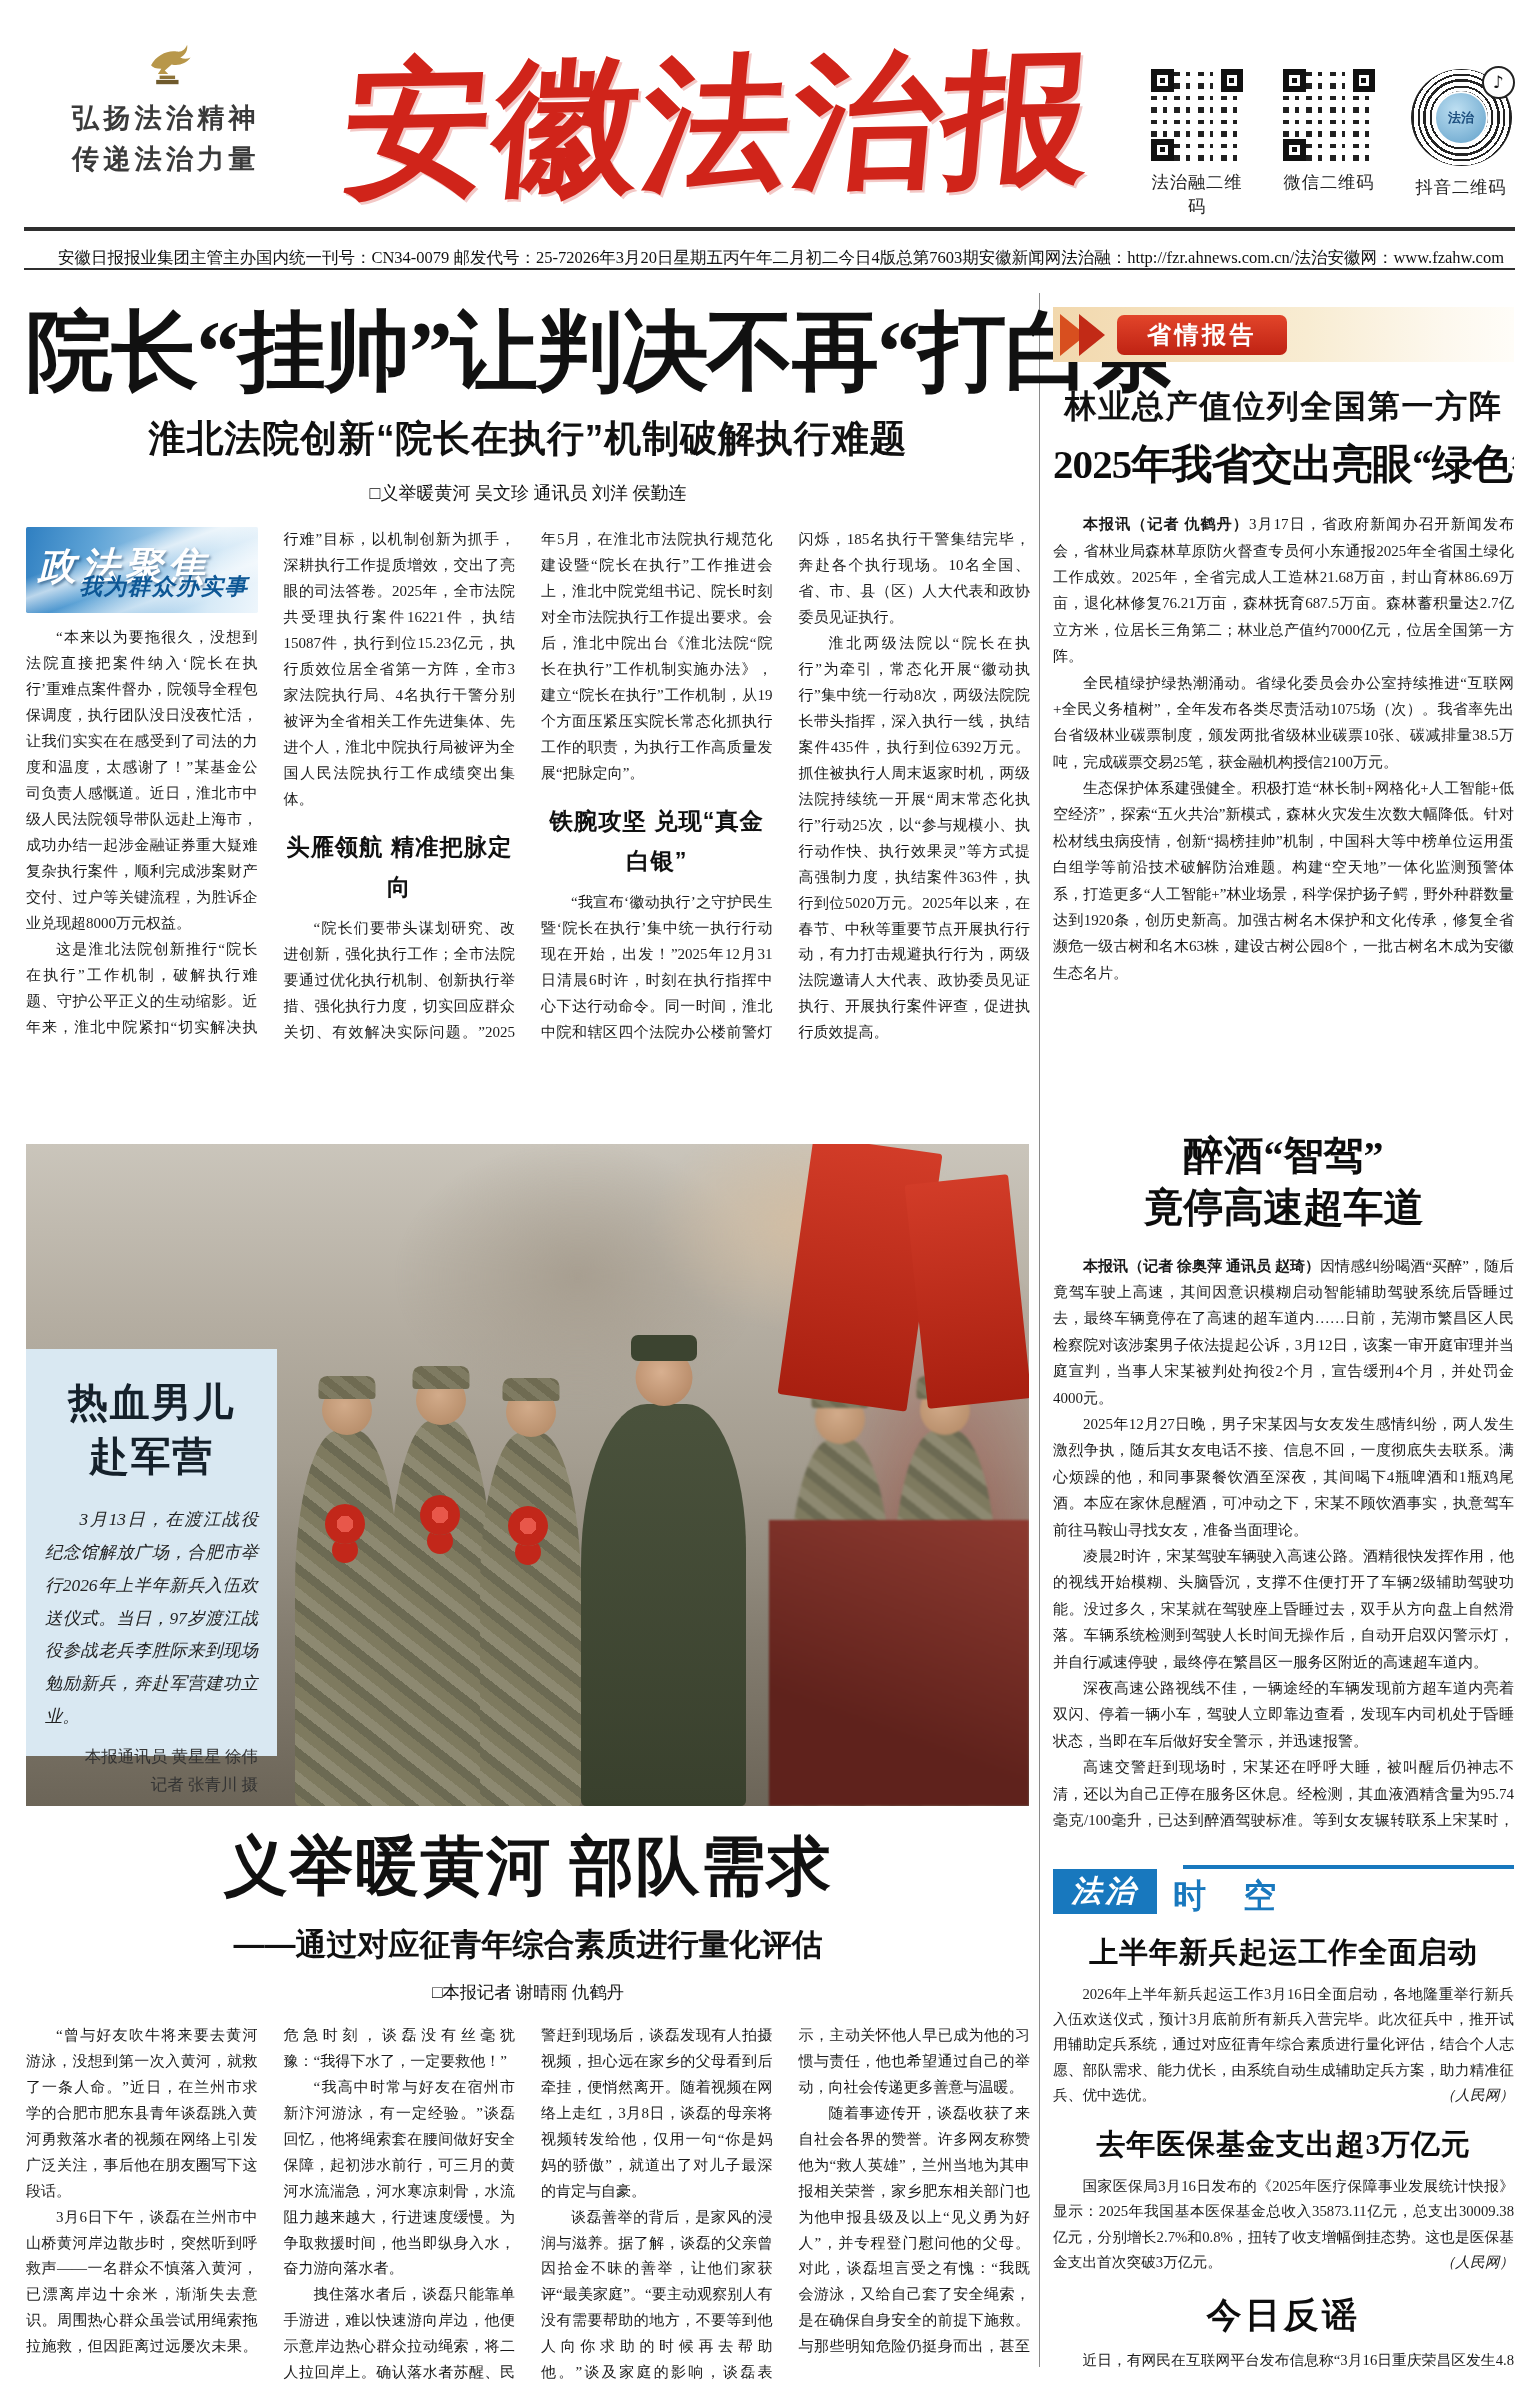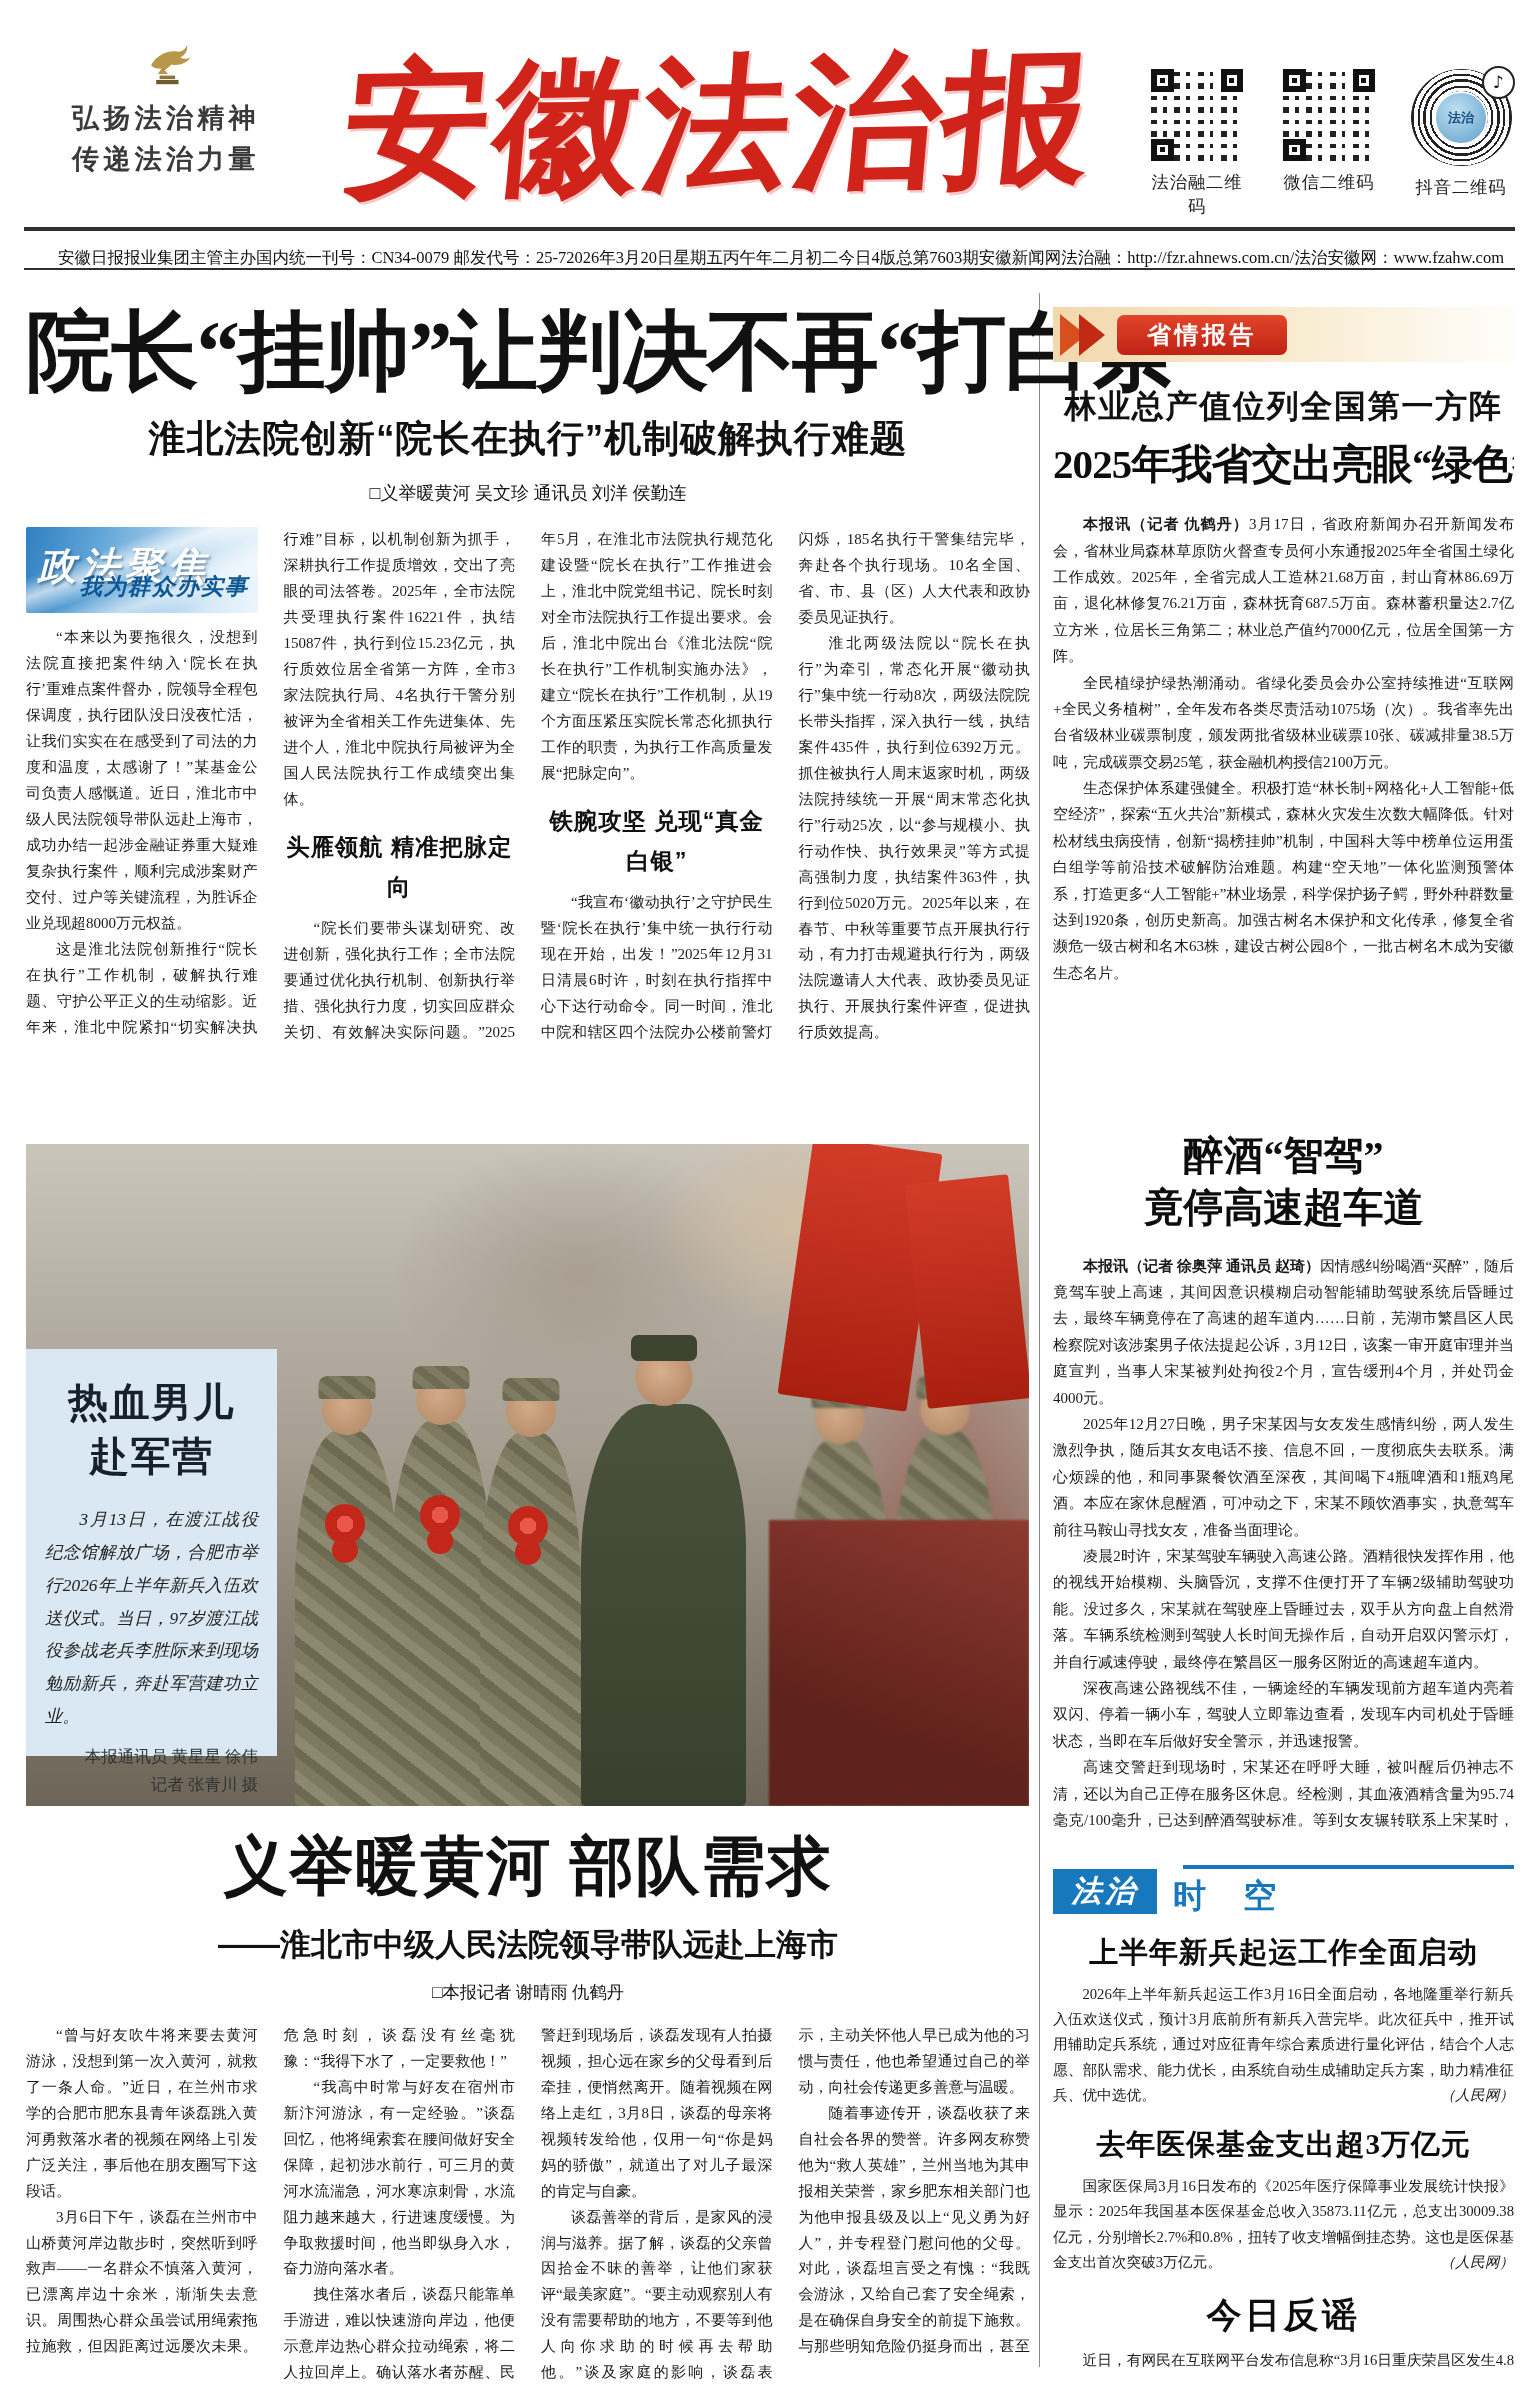--- a/index.html
+++ b/index.html
@@ -231,21 +231,21 @@
       <div class="caption-body">3月13日，在渡江战役纪念馆解放广场，合肥市举行2026年上半年新兵入伍欢送仪式。当日，97岁渡江战役参战老兵李胜际来到现场勉励新兵，奔赴军营建功立业。</div>
       <div class="caption-credit">
         <div>本报通讯员 黄星星 徐伟</div>
         <div>记者 张青川 摄</div>
       </div>
     </div>
   </div>
 
   <div class="feature">
     <div class="feature-headline">义举暖黄河 部队需求</div>
-    <div class="feature-subhead">——淮北市中级人民法院领导带队远赴上海市</div>
+    <div class="feature-subhead">——通过对应征青年综合素质进行量化评估</div>
     <div class="feature-byline byline">□本报记者 谢晴雨 仇鹤丹</div>
     <div class="feature-cols">
         <p class="para">“曾与好友吹牛将来要去黄河游泳，没想到第一次入黄河，就救了一条人命。”近日，在兰州市求学的合肥市肥东县青年谈磊跳入黄河勇救落水者的视频在网络上引发广泛关注，事后他在朋友圈写下这段话。</p>
         <p class="para">3月6日下午，谈磊在兰州市中山桥黄河岸边散步时，突然听到呼救声——一名群众不慎落入黄河，已漂离岸边十余米，渐渐失去意识。周围热心群众虽尝试用绳索拖拉施救，但因距离过远屡次未果。危急时刻，谈磊没有丝毫犹豫：“我得下水了，一定要救他！”</p>
         <p class="para">“我高中时常与好友在宿州市新汴河游泳，有一定经验。”谈磊回忆，他将绳索套在腰间做好安全保障，起初涉水前行，可三月的黄河水流湍急，河水寒凉刺骨，水流阻力越来越大，行进速度缓慢。为争取救援时间，他当即纵身入水，奋力游向落水者。</p>
         <p class="para">拽住落水者后，谈磊只能靠单手游进，难以快速游向岸边，他便示意岸边热心群众拉动绳索，将二人拉回岸上。确认落水者苏醒、民警赶到现场后，谈磊发现有人拍摄视频，担心远在家乡的父母看到后牵挂，便悄然离开。随着视频在网络上走红，3月8日，谈磊的母亲将视频转发给他，仅用一句“你是妈妈的骄傲”，就道出了对儿子最深的肯定与自豪。</p>
         <p class="para">谈磊善举的背后，是家风的浸润与滋养。据了解，谈磊的父亲曾因拾金不昧的善举，让他们家获评“最美家庭”。“要主动观察别人有没有需要帮助的地方，不要等到他人向你求助的时候再去帮助他。”谈及家庭的影响，谈磊表示，主动关怀他人早已成为他的习惯与责任，他也希望通过自己的举动，向社会传递更多善意与温暖。</p>
         <p class="para">随着事迹传开，谈磊收获了来自社会各界的赞誉。许多网友称赞他为“救人英雄”，兰州当地为其申报相关荣誉，家乡肥东相关部门也为他申报县级及以上“见义勇为好人”，并专程登门慰问他的父母。对此，谈磊坦言受之有愧：“我既会游泳，又给自己套了安全绳索，是在确保自身安全的前提下施救。与那些明知危险仍挺身而出，甚至献出生命的英雄相比，我所做的微不足道。”</p>
       </div>
   </div>

